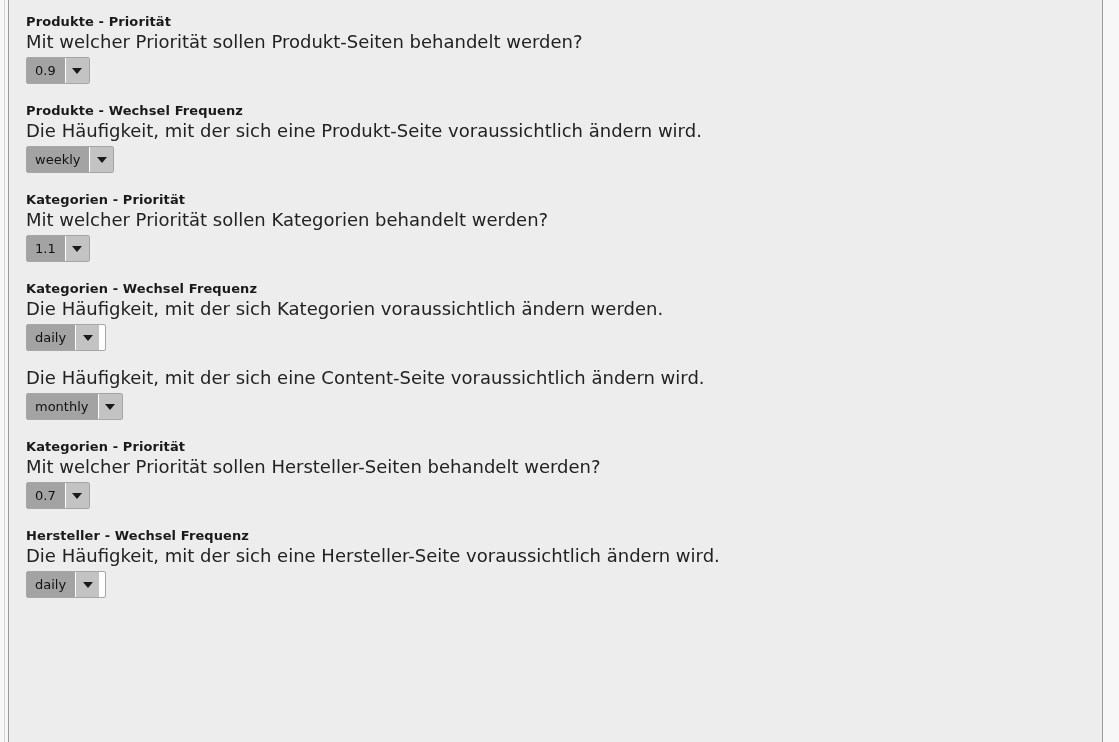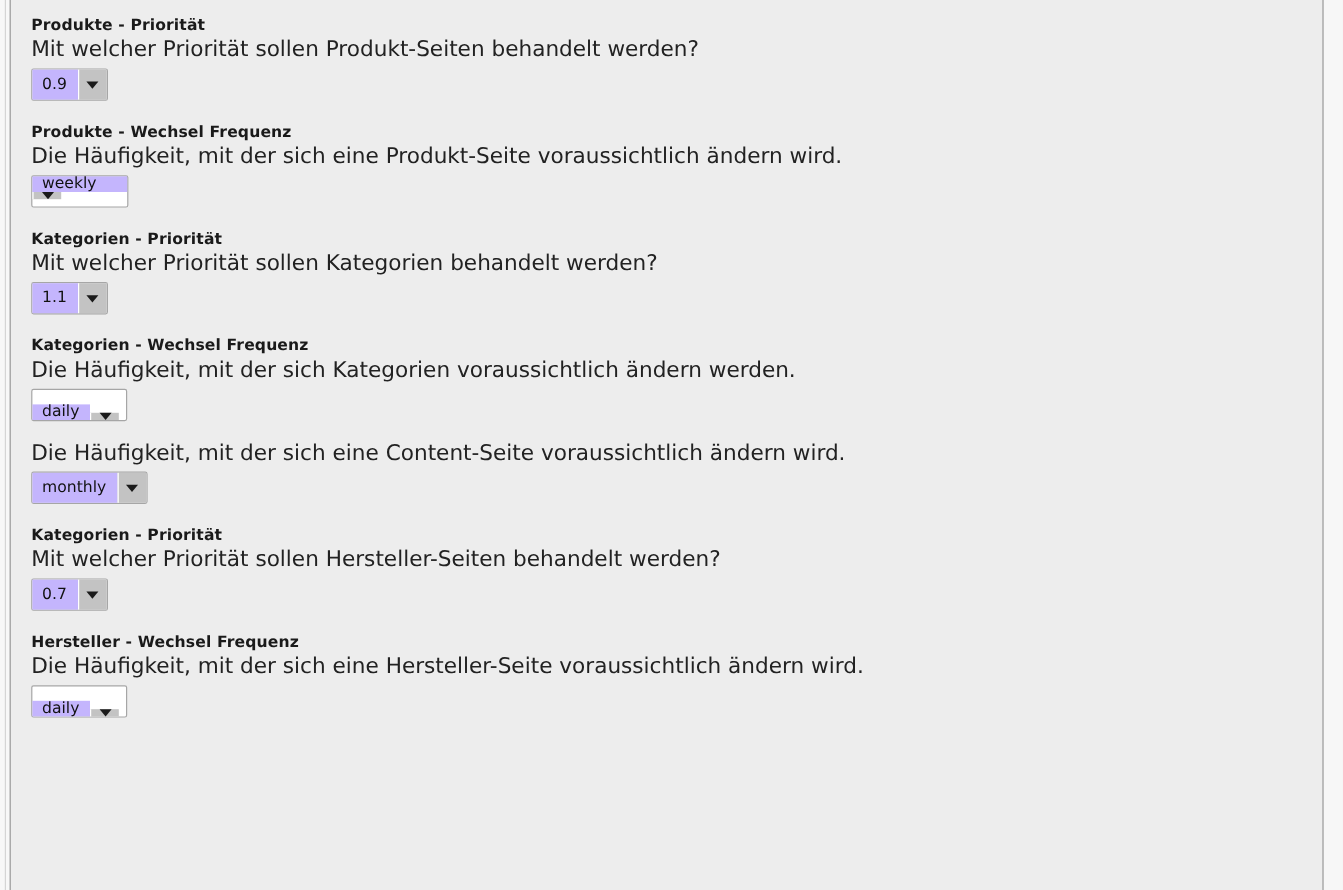--- a/index.html
+++ b/index.html
@@ -94,21 +94,21 @@
     cursor: default;
     vertical-align: top;
   }
 
   .select-value {
     display: flex;
     align-items: center;
     padding: 0 9px 0 8px;
     font-size: 13px;
     color: #111111;
-    background: #c4b5fd;
+    background: #a3a3a3;
     white-space: nowrap;
     line-height: 1;
   }
 
   .select-button {
     width: 24px;
     min-width: 24px;
     background: #c3c3c3;
     border-left: 1px solid #ffffff;
     display: flex;
@@ -120,22 +120,22 @@
   .select-arrow {
     width: 0;
     height: 0;
     border-left: 5px solid transparent;
     border-right: 5px solid transparent;
     border-top: 6px solid #1a1a1a;
   }
 
   
   .w-num  { min-width: 56px; }
-  .w-week { min-width: 81px; flex-direction: column; }
-  .w-day  { min-width: 80px; align-items: flex-end; }
+  .w-week { min-width: 81px; }
+  .w-day  { min-width: 80px; }
   .w-mon  { min-width: 88px; }
 </style>
 </head>
 <body>
 
 <div id="page">
 
   <div class="left-gutter"></div>
 
   <div class="content-panel">

